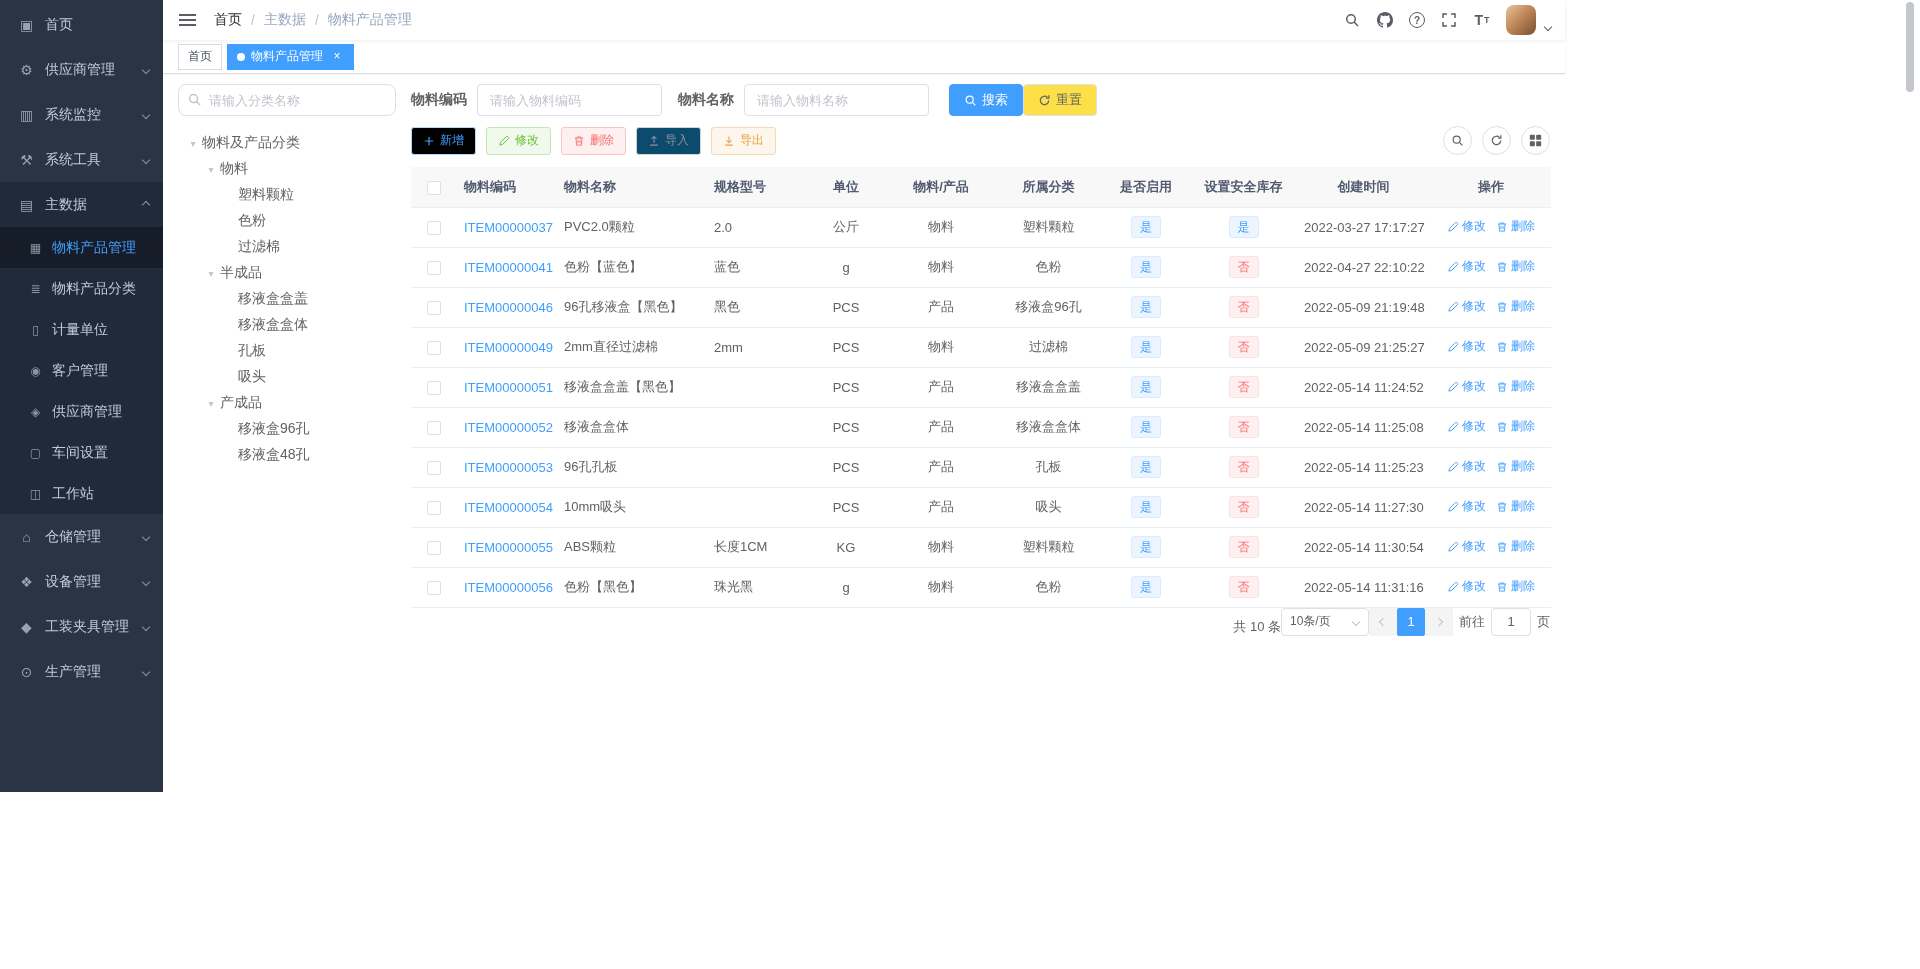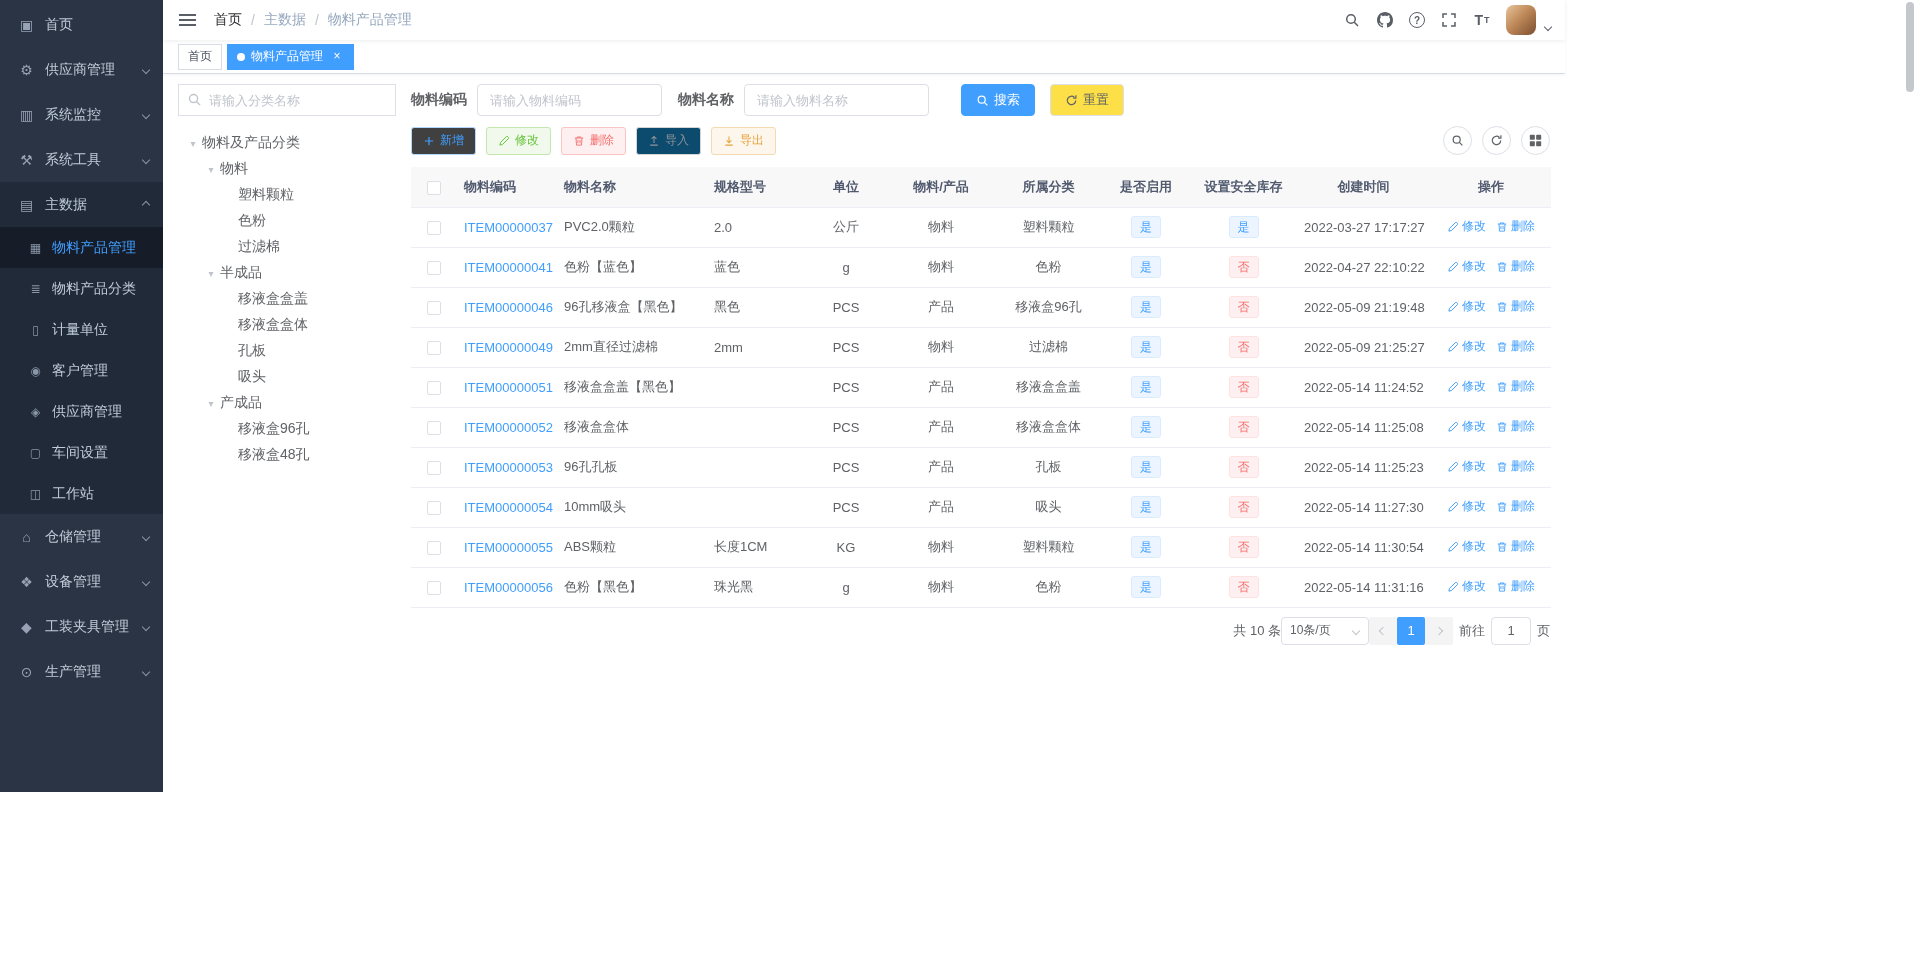--- a/index.html
+++ b/index.html
@@ -53,42 +53,42 @@
   .tags-view{height:34px;display:flex;align-items:center;padding:0 15px;gap:5px;border-bottom:1px solid #d8dce5;box-shadow:0 1px 3px rgba(0,0,0,.05);background:#fff;position:relative;z-index:2}
   .tag-item{height:26px;display:inline-flex;align-items:center;padding:0 9px;border:1px solid #d8dce5;background:#fff;color:#495060;font-size:12px;cursor:pointer;white-space:nowrap}
   .tag-item.active{background:var(--primary,#409eff);color:#fff;border-color:var(--primary,#409eff)}
   .tag-dot{width:8px;height:8px;border-radius:50%;background:#fff;margin-right:6px}
   .tag-close{margin-left:7px;width:14px;height:14px;line-height:12px;text-align:center;border-radius:50%;font-size:12px}
 
   
   .app-main{flex:1;display:flex;padding:10px 15px;gap:15px;background:#fff;align-items:flex-start;min-height:0}
   .left-panel{width:218px;flex-shrink:0}
   .search-box{position:relative;height:32px}
-  .search-box input{width:100%;height:32px;border:1px solid #dcdfe6;border-radius:0;padding:0 10px 0 30px;font-size:13px;color:#606266}
+  .search-box input{width:100%;height:32px;border:1px solid #dcdfe6;border-radius:8px;padding:0 10px 0 30px;font-size:13px;color:#606266}
   .search-box .sicon{position:absolute;left:9px;top:8px;width:15px;height:15px;color:#c0c4cc}
   .search-box .sicon svg{width:15px;height:15px}
   input::placeholder{color:#c0c4cc}
   .tree{margin-top:14px;font-size:14px;color:#606266}
   .tree-node{height:26px;display:flex;align-items:center;cursor:pointer;white-space:nowrap}
   .tree-caret{width:18px;text-align:center;color:#c0c4cc;font-size:10px;flex-shrink:0}
 
   .right-panel{flex:1;min-width:0}
   .filter-row{display:flex;align-items:center}
   .filter-item{display:flex;align-items:center;margin-right:16px}
   .filter-item label{font-size:14px;font-weight:700;color:#606266;margin-right:10px;white-space:nowrap}
   .filter-item input{width:185px;height:32px;border:1px solid #dcdfe6;border-radius:4px;padding:0 12px;font-size:13px;color:#606266}
-  .filter-buttons{display:flex;gap:15px;margin-left:16px}
+  .filter-buttons{display:flex;gap:0;margin-left:4px}
 
   .btn{display:inline-flex;align-items:center;justify-content:center;gap:5px;border-radius:4px;cursor:pointer;border:1px solid transparent;font-size:13px;height:32px;padding:0 14px;background:#fde047;white-space:nowrap}
   .btn svg{width:13px;height:13px}
   .btn-primary{background:var(--primary,#409eff);border-color:var(--primary,#409eff);color:#fff}
   .btn-default{border-color:#dcdfe6;color:#606266}
   .btn-mini{height:28px;padding:0 11px;font-size:12px;border-radius:3px}
   .btn-mini svg{width:12px;height:12px}
-  .btn-plain-primary{color:var(--primary,#409eff);background:#404040;border-color:#b3d8ff}
+  .btn-plain-primary{color:var(--primary,#409eff);background:#000000;border-color:#b3d8ff}
   .btn-plain-success{color:var(--success,#67c23a);background:#f0f9eb;border-color:#c2e7b0}
   .btn-plain-danger{color:var(--danger,#f56c6c);background:#fef0f0;border-color:#fbc4c4}
   .btn-plain-info{color:var(--info,#909399);background:#0c4a6e;border-color:#d3d4d6}
   .btn-plain-warning{color:var(--warning,#e6a23c);background:#fdf6ec;border-color:#f5dab1}
 
   .toolbar-row{display:flex;align-items:center;margin-top:10px}
   .toolbar-left{display:flex;gap:10px}
   .tool-circles{margin-left:auto;display:flex;gap:10px}
   .circle-btn{width:29px;height:29px;border-radius:50%;border:1px solid #dcdfe6;background:#fff;color:#606266;display:flex;align-items:center;justify-content:center;cursor:pointer}
   .circle-btn svg{width:13px;height:13px}
@@ -101,21 +101,21 @@
   .code-link{color:var(--primary,#409eff);cursor:pointer}
   .tag{display:inline-block;height:22px;line-height:20px;padding:0 8px;border-radius:3px;font-size:12px;border:1px solid}
   .tag-blue{color:var(--primary,#409eff);background:#ecf5ff;border-color:#d9ecff}
   .tag-red{color:var(--danger,#f56c6c);background:#fef0f0;border-color:#fde2e2}
   .op-link{color:var(--primary,#409eff);cursor:pointer;display:inline-flex;align-items:center;gap:3px;font-size:12px}
   .op-link svg{width:12px;height:12px}
   .op-link + .op-link{margin-left:10px}
   .checkbox{width:14px;height:14px;border:1px solid #dcdfe6;border-radius:2px;background:#fff;display:inline-block;vertical-align:middle;cursor:pointer}
 
   
-  .pagination{display:flex;align-items:center;justify-content:flex-end;margin-top:9px;font-size:13px;color:#606266;}
+  .pagination{display:flex;align-items:flex-end;justify-content:flex-end;margin-top:0;font-size:13px;color:#606266;}
   .page-select{position:relative;width:88px;height:28px;border:1px solid #dcdfe6;border-radius:4px;display:flex;align-items:center;padding:0 22px 0 8px;font-size:12px;color:#606266;cursor:pointer;white-space:nowrap}
   .page-select .chev{position:absolute;right:9px;color:#c0c4cc}
   .pager-btn{min-width:28px;height:28px;border-radius:2px;background:#f4f4f5;display:inline-flex;align-items:center;justify-content:center;color:#c0c4cc;cursor:pointer;font-size:13px}
   .pager-btn.num{color:#606266}
   .pager-btn.active{background:var(--primary,#409eff);color:#fff}
   .goto{display:flex;align-items:center;gap:6px;margin-left:6px}
   .goto input{width:40px;height:28px;border:1px solid #dcdfe6;border-radius:4px;text-align:center;font-size:13px;color:#606266}
 
   
   .page-scrollbar{position:absolute;right:6px;top:2px;width:8px;height:90px;background:#c4c7cc;border-radius:4px;cursor:pointer}

